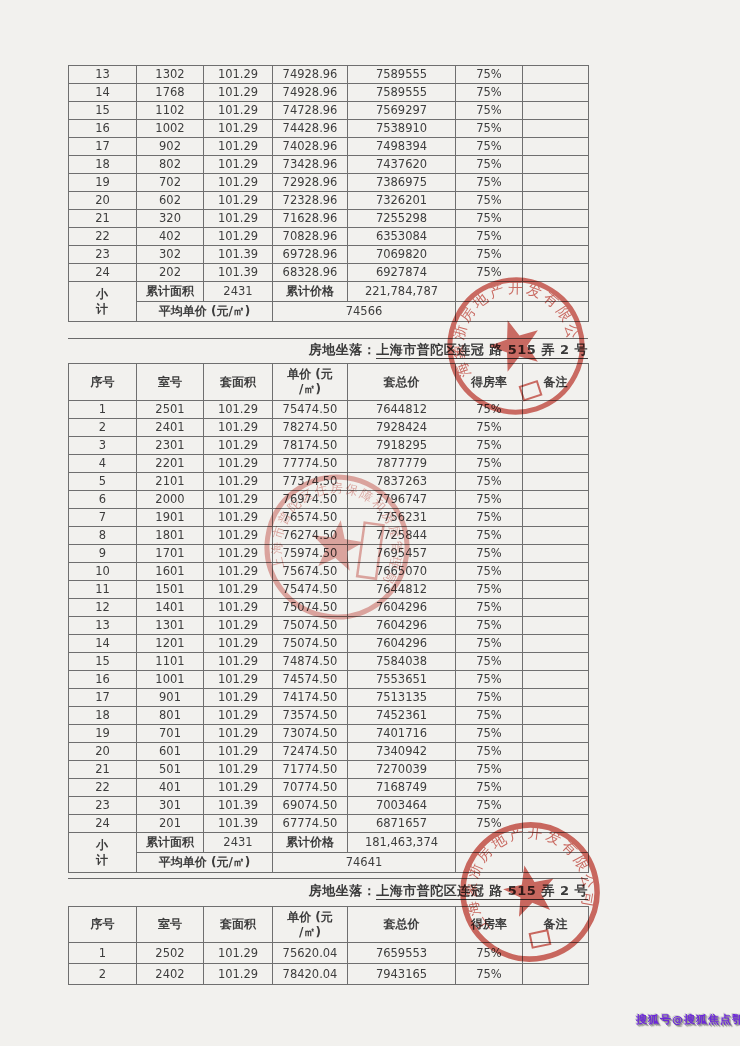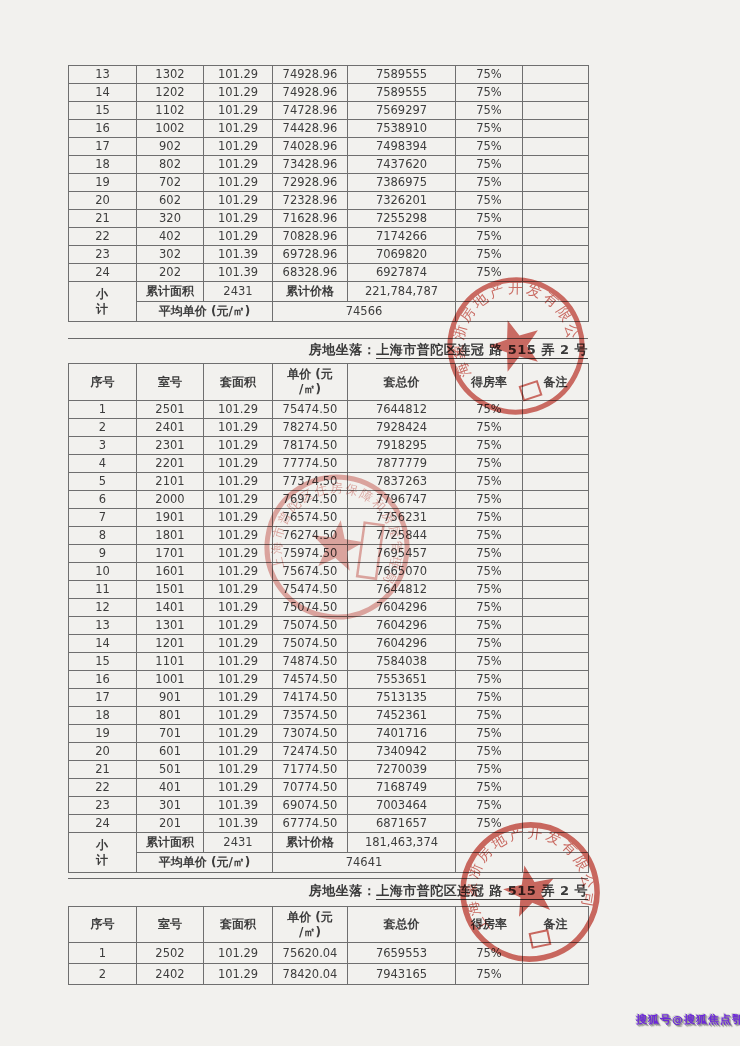--- a/index.html
+++ b/index.html
@@ -69,21 +69,21 @@
           <td>13</td>
           <td>1302</td>
           <td>101.29</td>
           <td>74928.96</td>
           <td>7589555</td>
           <td>75%</td>
           <td></td>
         </tr>
         <tr>
           <td>14</td>
-          <td>1202</td>
+          <td>1768</td>
           <td>101.29</td>
           <td>74928.96</td>
           <td>7589555</td>
           <td>75%</td>
           <td></td>
         </tr>
         <tr>
           <td>15</td>
           <td>1102</td>
           <td>101.29</td>
@@ -144,21 +144,21 @@
           <td>71628.96</td>
           <td>7255298</td>
           <td>75%</td>
           <td></td>
         </tr>
         <tr>
           <td>22</td>
           <td>402</td>
           <td>101.29</td>
           <td>70828.96</td>
-          <td>7174266</td>
+          <td>6353084</td>
           <td>75%</td>
           <td></td>
         </tr>
         <tr>
           <td>23</td>
           <td>302</td>
           <td>101.39</td>
           <td>69728.96</td>
           <td>7069820</td>
           <td>75%</td>

